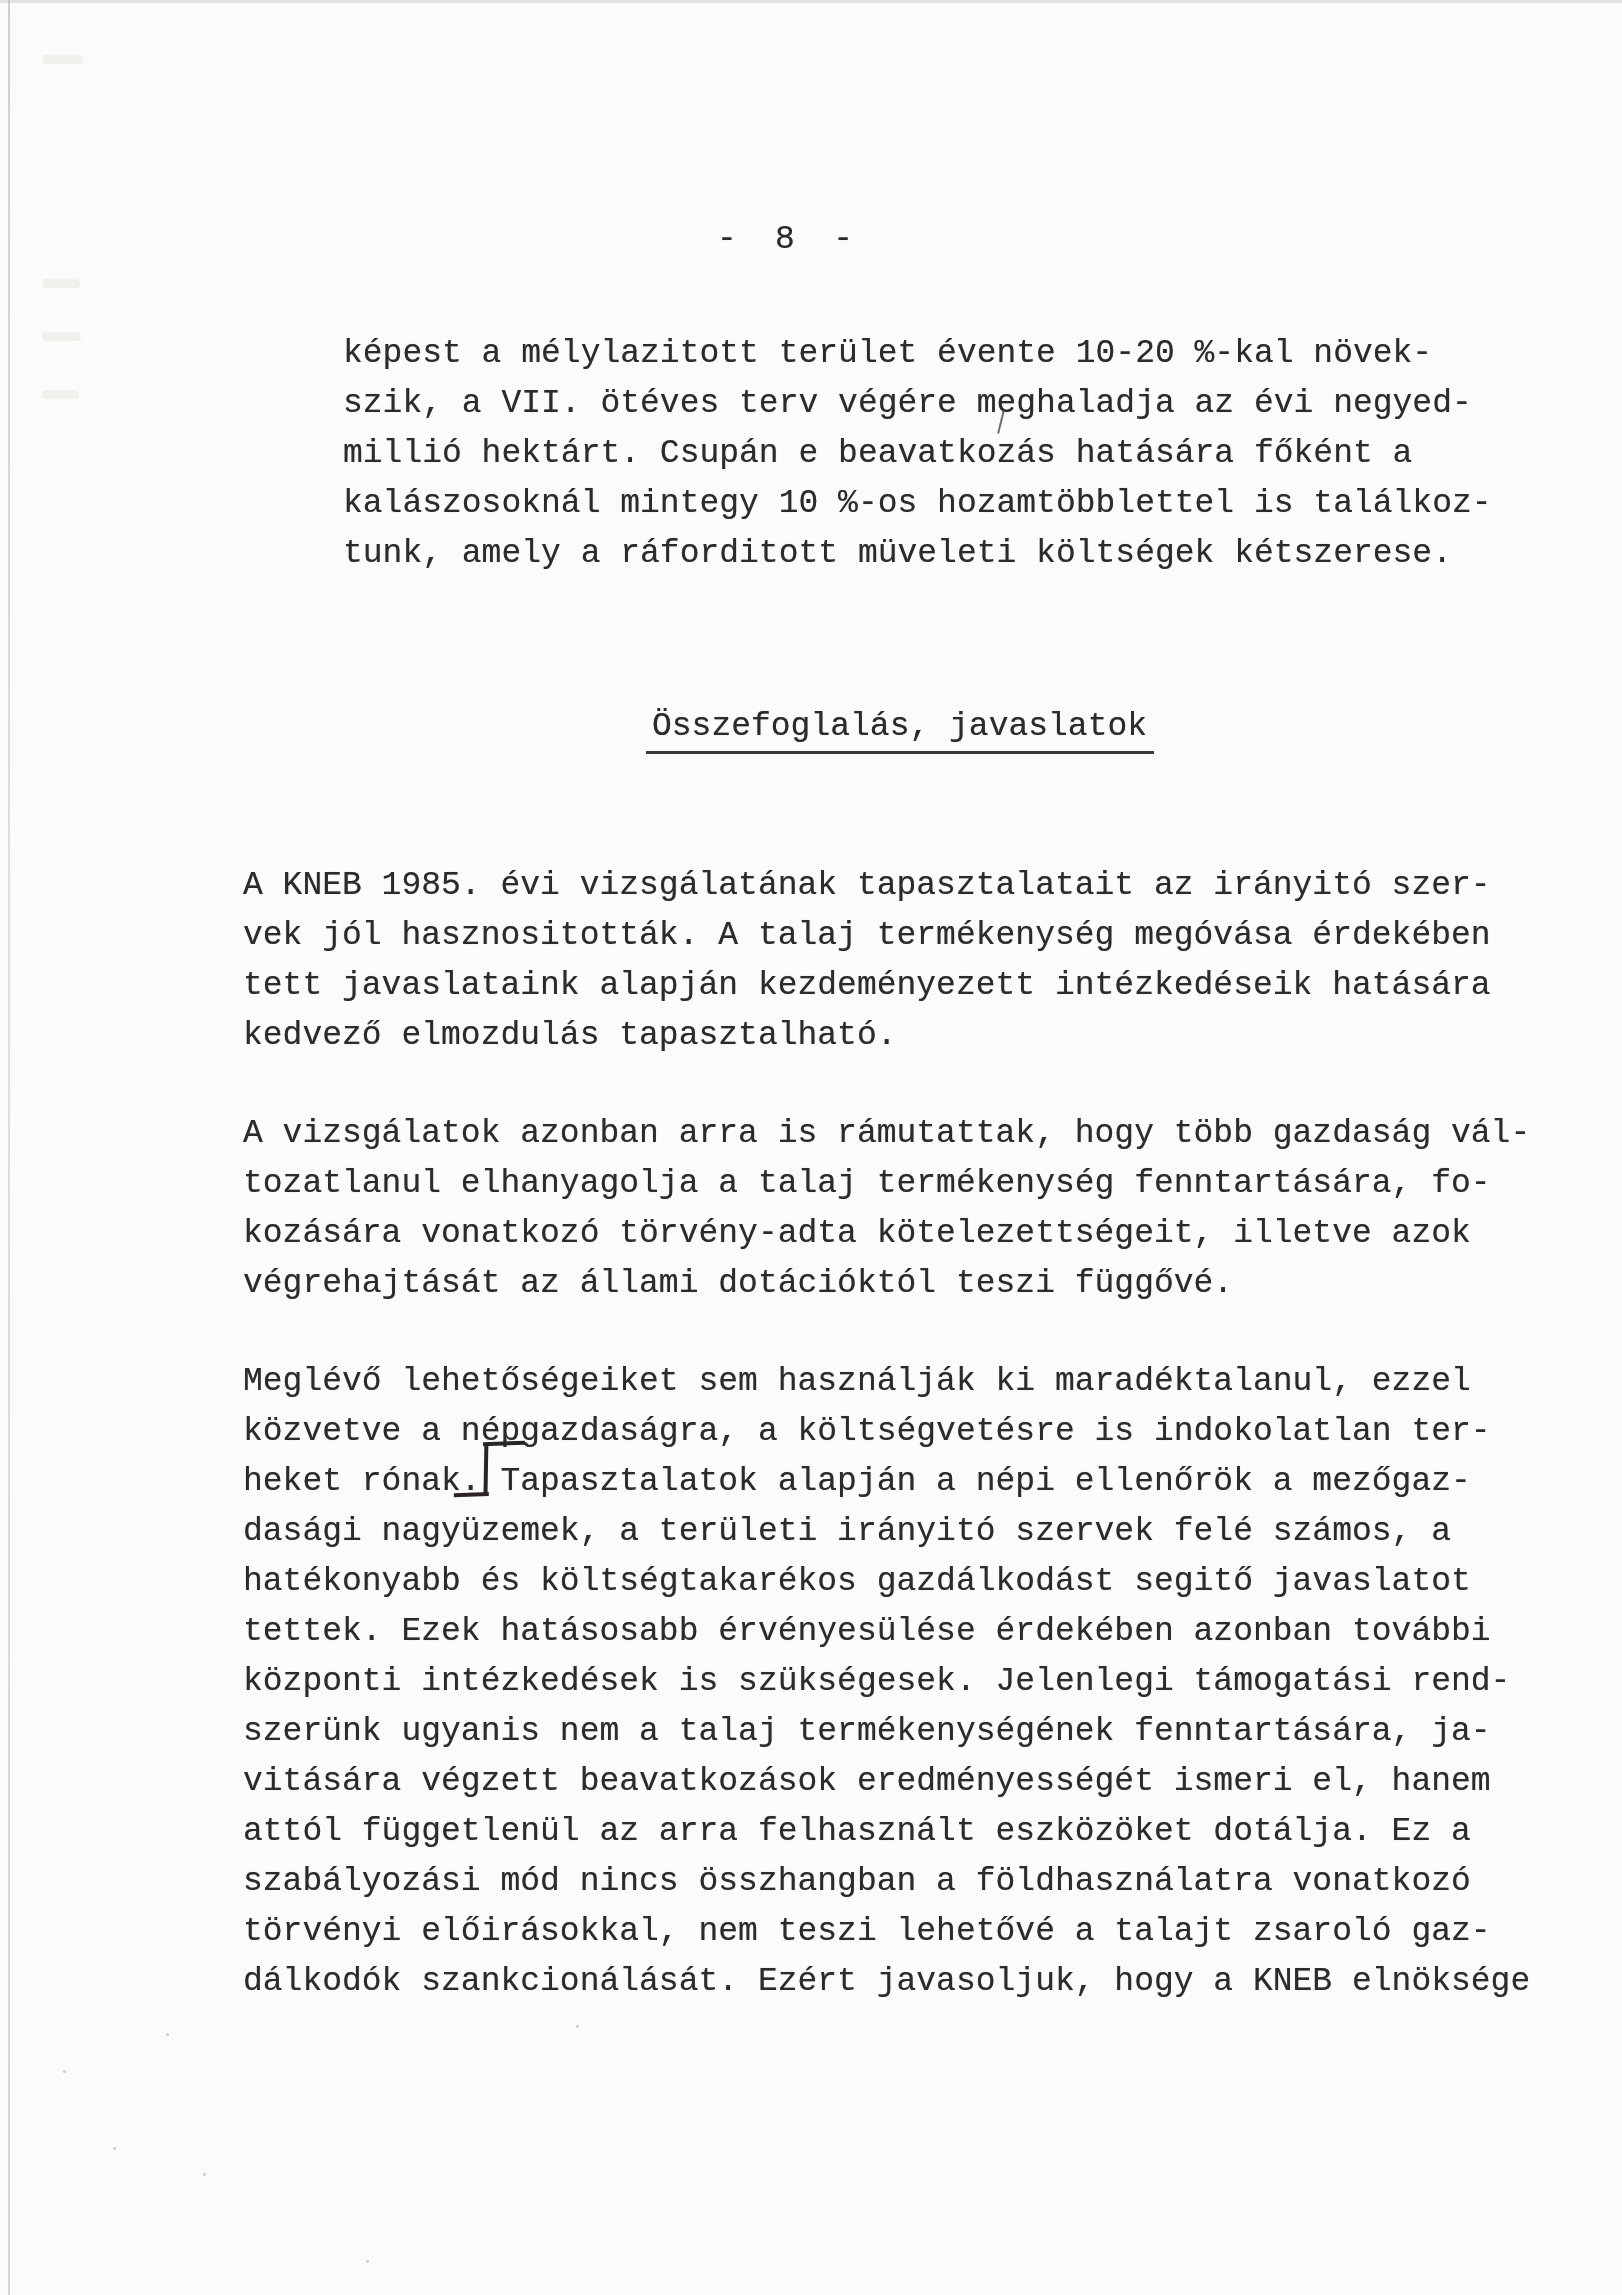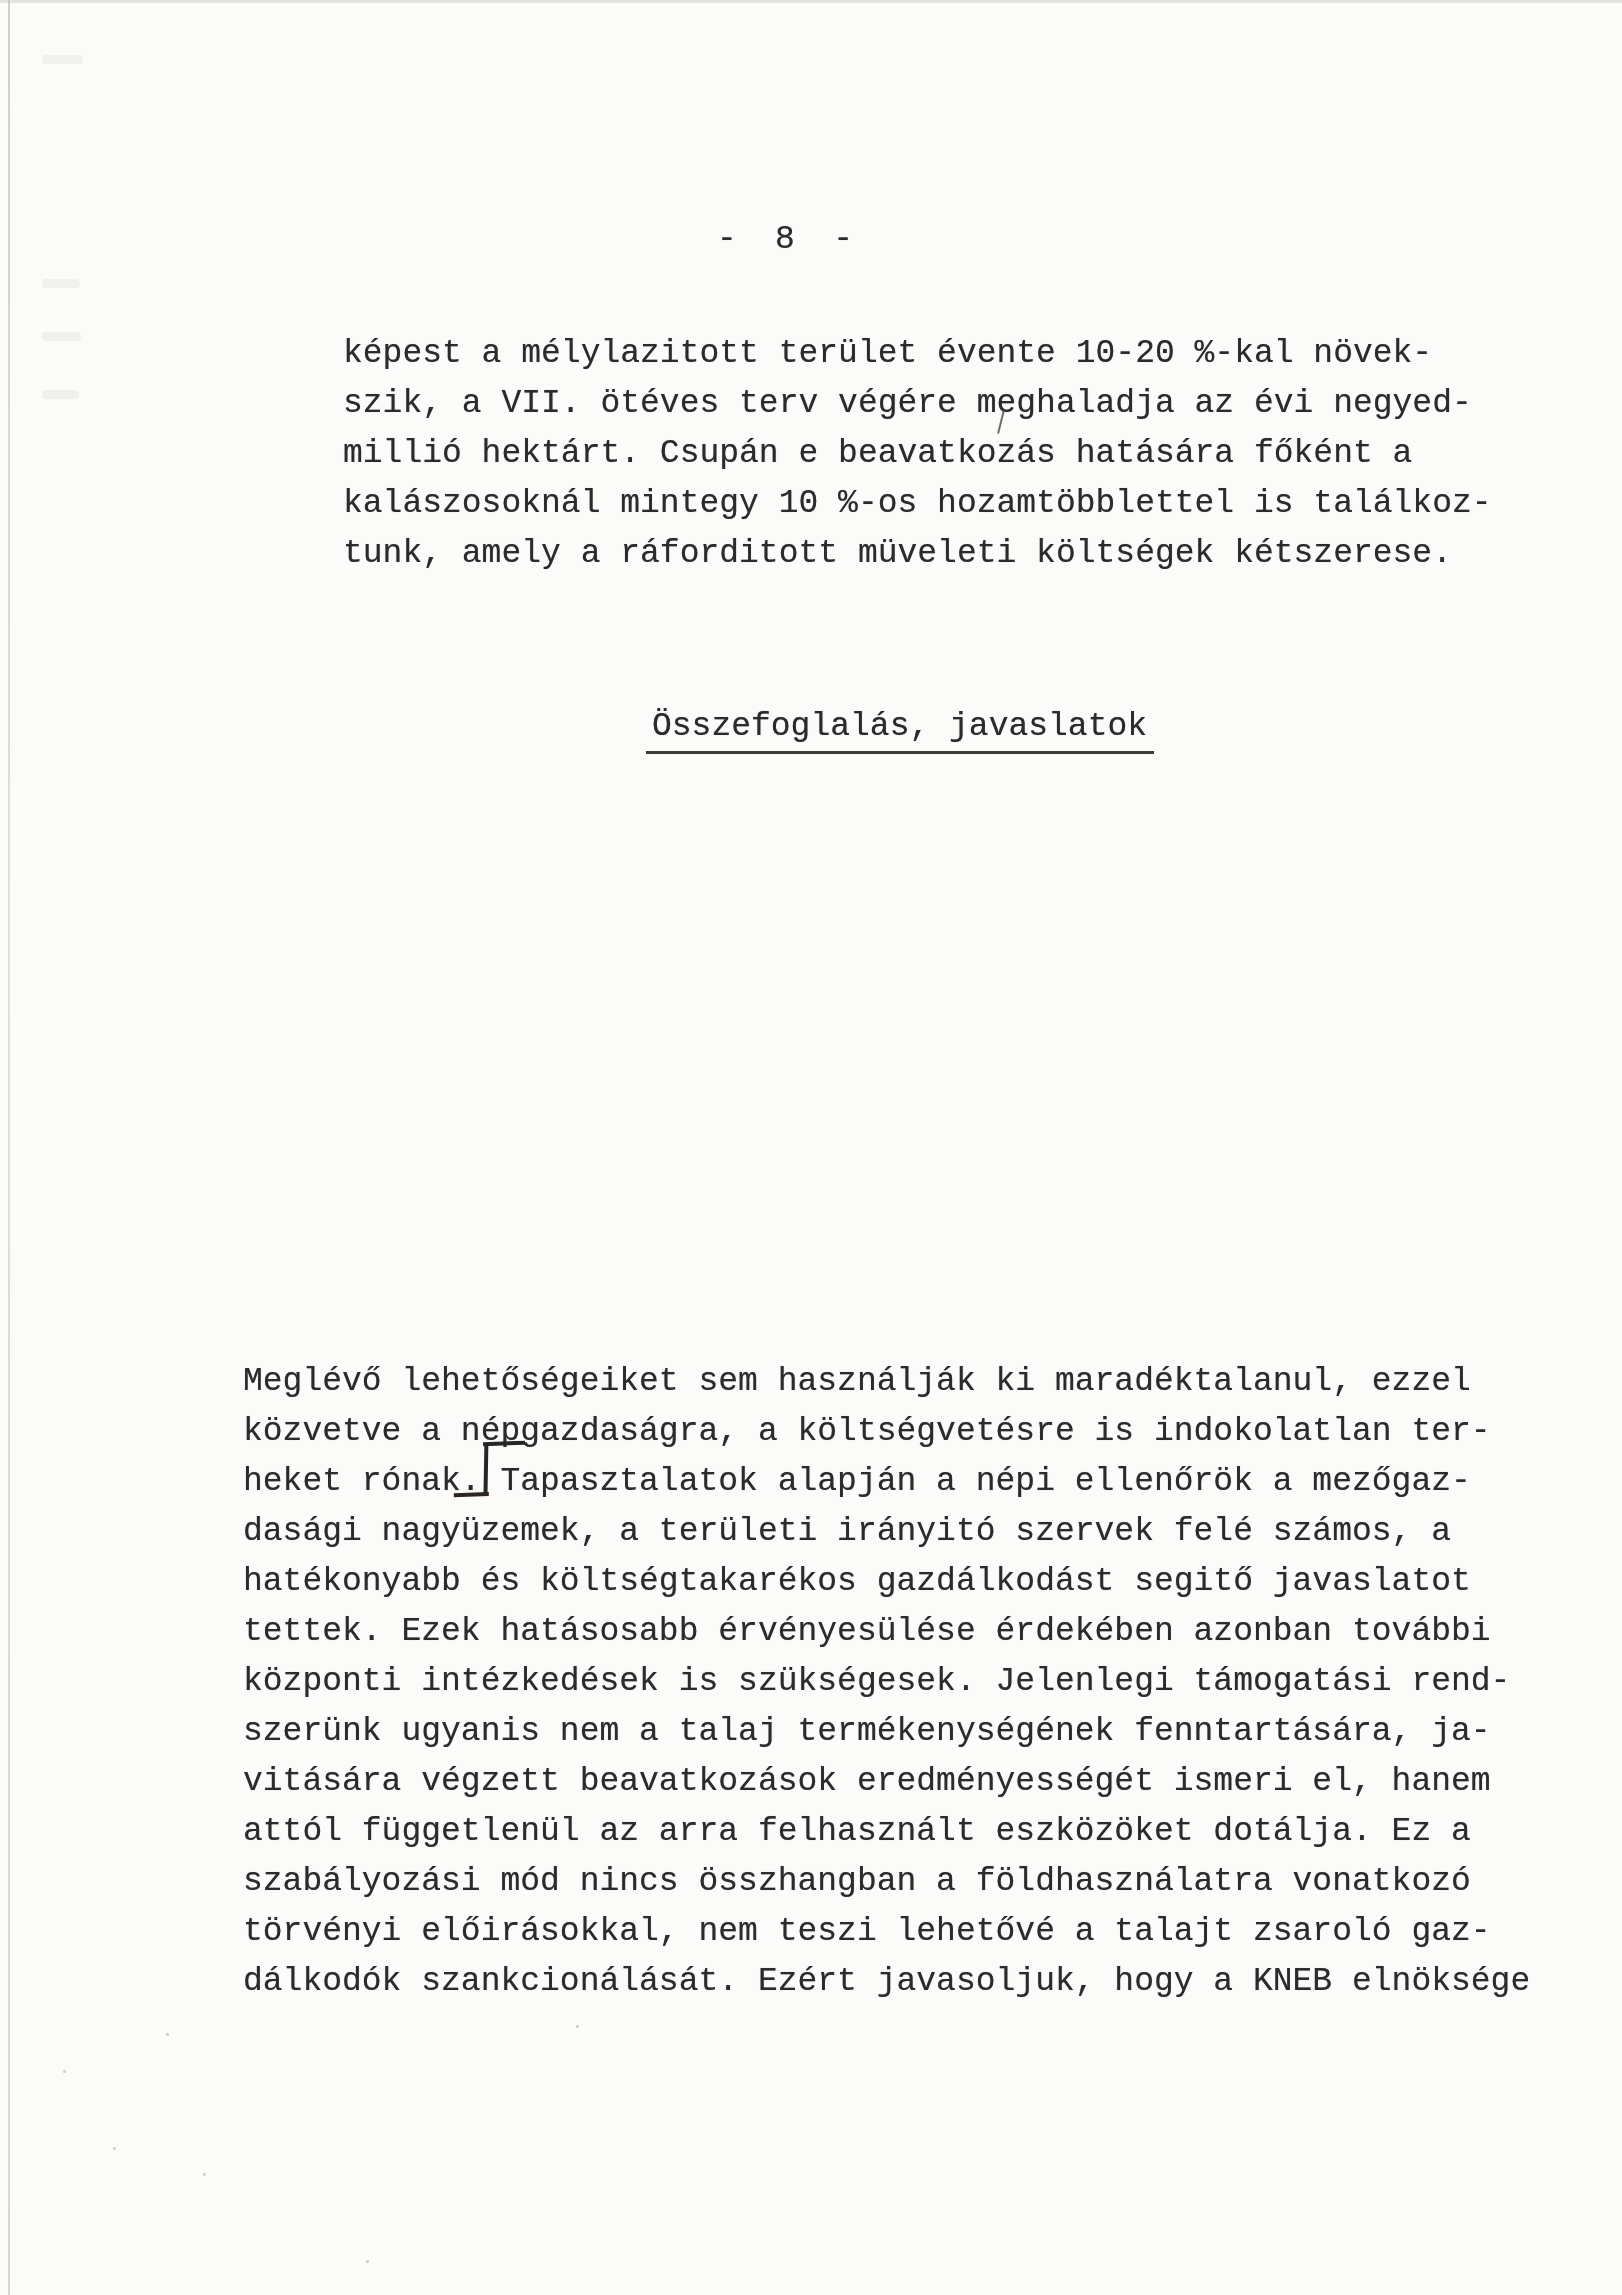--- a/index.html
+++ b/index.html
@@ -117,21 +117,29 @@
   <div class="para para-intro">képest a mélylazitott terület évente 10-20 %-kal növek-
 szik, a VII. ötéves terv végére meghaladja az évi negyed-
 millió hektárt. Csupán e beavatkozás hatására főként a
 kalászosoknál mintegy 10 %-os hozamtöbblettel is találkoz-
 tunk, amely a ráforditott müveleti költségek kétszerese.</div>
 
   <div class="stray-slash"></div>
 
   <h1 class="heading">Összefoglalás, javaslatok</h1>
 
+  <div class="para para-kneb">A KNEB 1985. évi vizsgálatának tapasztalatait az irányitó szer-
+vek jól hasznositották. A talaj termékenység megóvása érdekében
+tett javaslataink alapján kezdeményezett intézkedéseik hatására
+kedvező elmozdulás tapasztalható.</div>
 
+  <div class="para para-vizsg">A vizsgálatok azonban arra is rámutattak, hogy több gazdaság vál-
+tozatlanul elhanyagolja a talaj termékenység fenntartására, fo-
+kozására vonatkozó törvény-adta kötelezettségeit, illetve azok
+végrehajtását az állami dotációktól teszi függővé.</div>
 
   <div class="para para-meglevo">Meglévő lehetőségeiket sem használják ki maradéktalanul, ezzel
 közvetve a népgazdaságra, a költségvetésre is indokolatlan ter-
 heket rónak. Tapasztalatok alapján a népi ellenőrök a mezőgaz-
 dasági nagyüzemek, a területi irányitó szervek felé számos, a
 hatékonyabb és költségtakarékos gazdálkodást segitő javaslatot
 tettek. Ezek hatásosabb érvényesülése érdekében azonban további
 központi intézkedések is szükségesek. Jelenlegi támogatási rend-
 szerünk ugyanis nem a talaj termékenységének fenntartására, ja-
 vitására végzett beavatkozások eredményességét ismeri el, hanem

